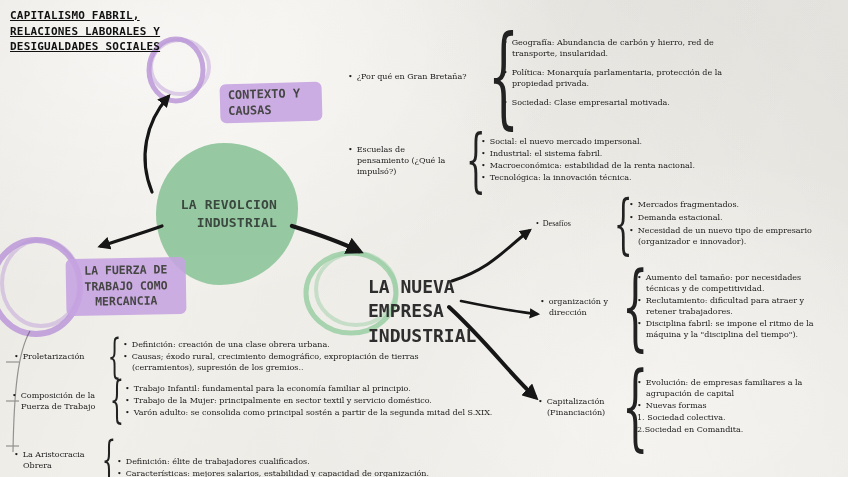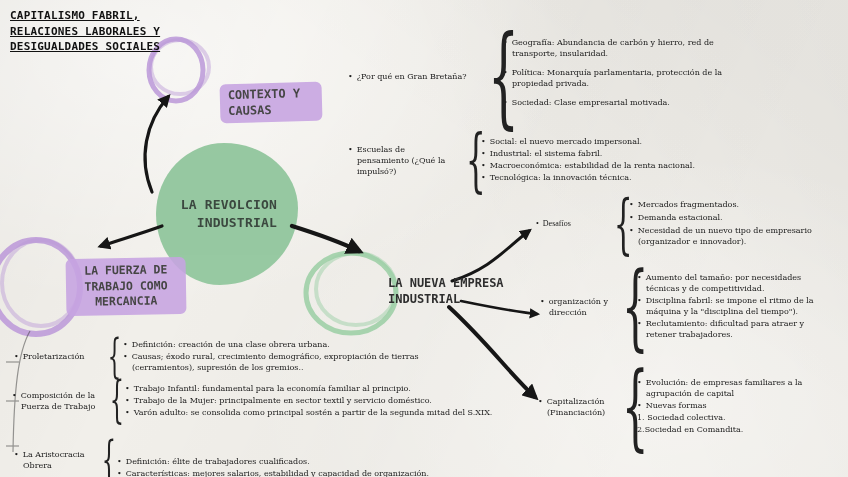--- a/index.html
+++ b/index.html
@@ -28,21 +28,21 @@
     display:flex;align-items:center;justify-content:center;text-align:right;
   }
   .center-blob span{
     width:100px;font-family:"DejaVu Sans Mono", monospace;font-weight:bold;
     font-size:13px;line-height:1.35;color:#2c3a31;letter-spacing:.2px;
   }
   .node{position:absolute;z-index:3;font-family:"DejaVu Sans Mono", monospace;font-weight:bold;color:#2e2e2e;}
   .hl{background:#c7a4e2;opacity:.88;border-radius:6px;}
   .node-contexto{left:220px;top:83px;width:86px;padding:4px 8px;font-size:12px;line-height:1.3;transform:rotate(-1.5deg);}
   .node-fuerza{left:66px;top:258px;width:96px;padding:5px 12px;font-size:11.5px;line-height:1.35;text-align:center;transform:rotate(-1deg);}
-  .node-empresa{left:368px;top:275px;width:135px;font-size:12px;line-height:1.35;margin-left:20px;}
+  .node-empresa{left:368px;top:275px;width:135px;font-size:18px;line-height:1.35;}
   svg.overlay{position:absolute;inset:0;z-index:2;pointer-events:none;}
   .group{position:absolute;display:flex;align-items:center;gap:5px;z-index:3;}
   .glabel{
     flex:none;font-size:8px;line-height:11px;color:#1b1b1b;
     padding-left:9px;text-indent:-9px;
   }
   .glabel::before{content:"•";margin-right:4px;}
   .brace{
     flex:none;width:14px;text-align:center;color:#222;
     font-family:"DejaVu Serif",serif;line-height:.78;font-weight:400;
@@ -150,22 +150,22 @@
       <div class="item">Demanda estacional.</div>
       <div class="item">Necesidad de un nuevo tipo de empresario (organizador e innovador).</div>
     </div>
   </div>
 
   <div class="group tight" style="left:540px;top:270px;">
     <div class="glabel" style="width:64px;">organización y dirección</div>
     <div class="brace" style="font-size:94px;"></div>
     <div class="items" style="width:188px;">
       <div class="item">Aumento del tamaño: por necesidades técnicas y de competitividad.</div>
+      <div class="item">Reclutamiento: dificultad para atraer y retener trabajadores.</div>
       <div class="item">Disciplina fabril: se impone el ritmo de la máquina y la "disciplina del tiempo").</div>
-      <div class="item">Reclutamiento: dificultad para atraer y retener trabajadores.</div>
     </div>
   </div>
 
   <div class="group tight" style="left:538px;top:370px;">
     <div class="glabel" style="width:66px;">Capitalización (Financiación)</div>
     <div class="brace" style="font-size:94px;"></div>
     <div class="items" style="width:188px;">
       <div class="item">Evolución: de empresas familiares a la agrupación de capital</div>
       <div class="item">Nuevas formas</div>
       <div class="item no-bullet">1. Sociedad colectiva.</div>

